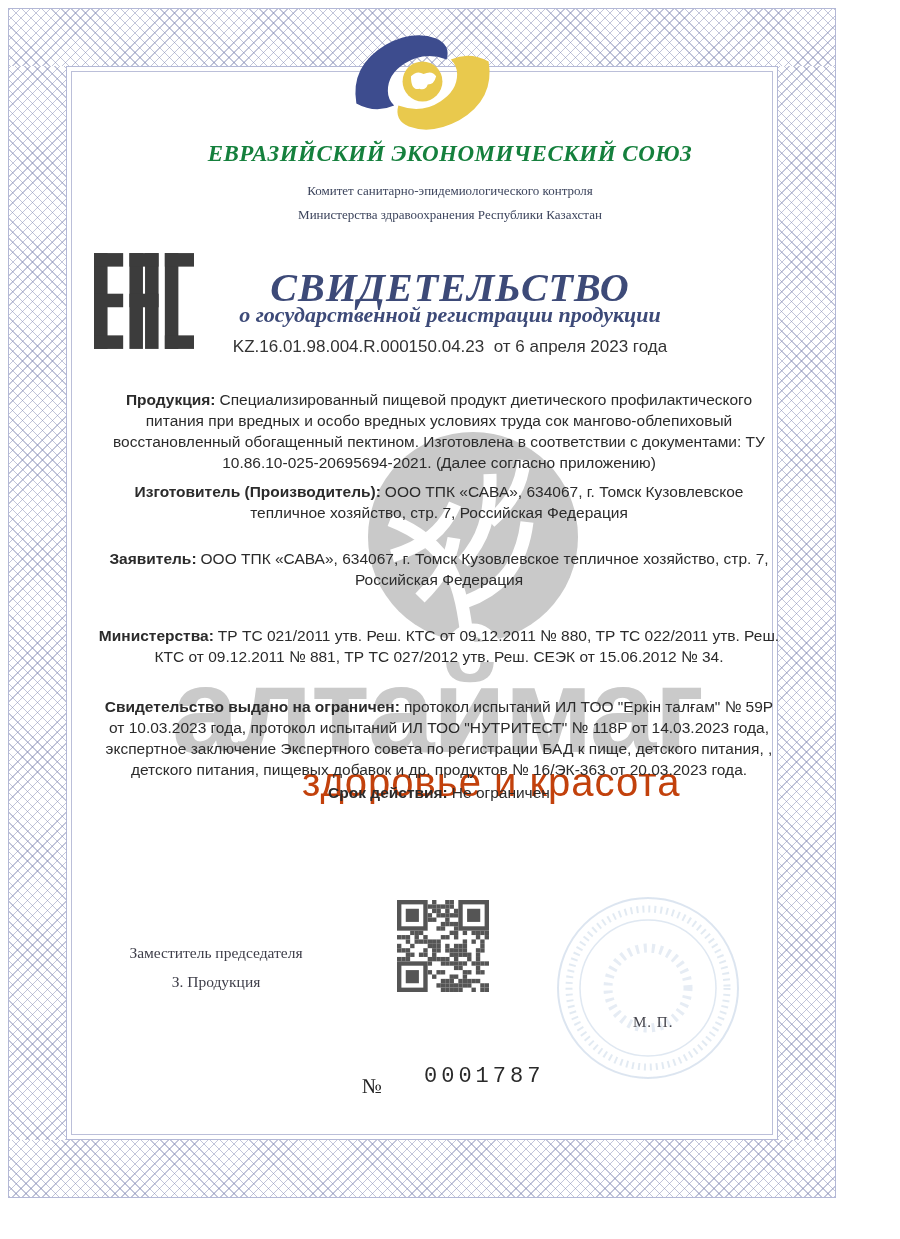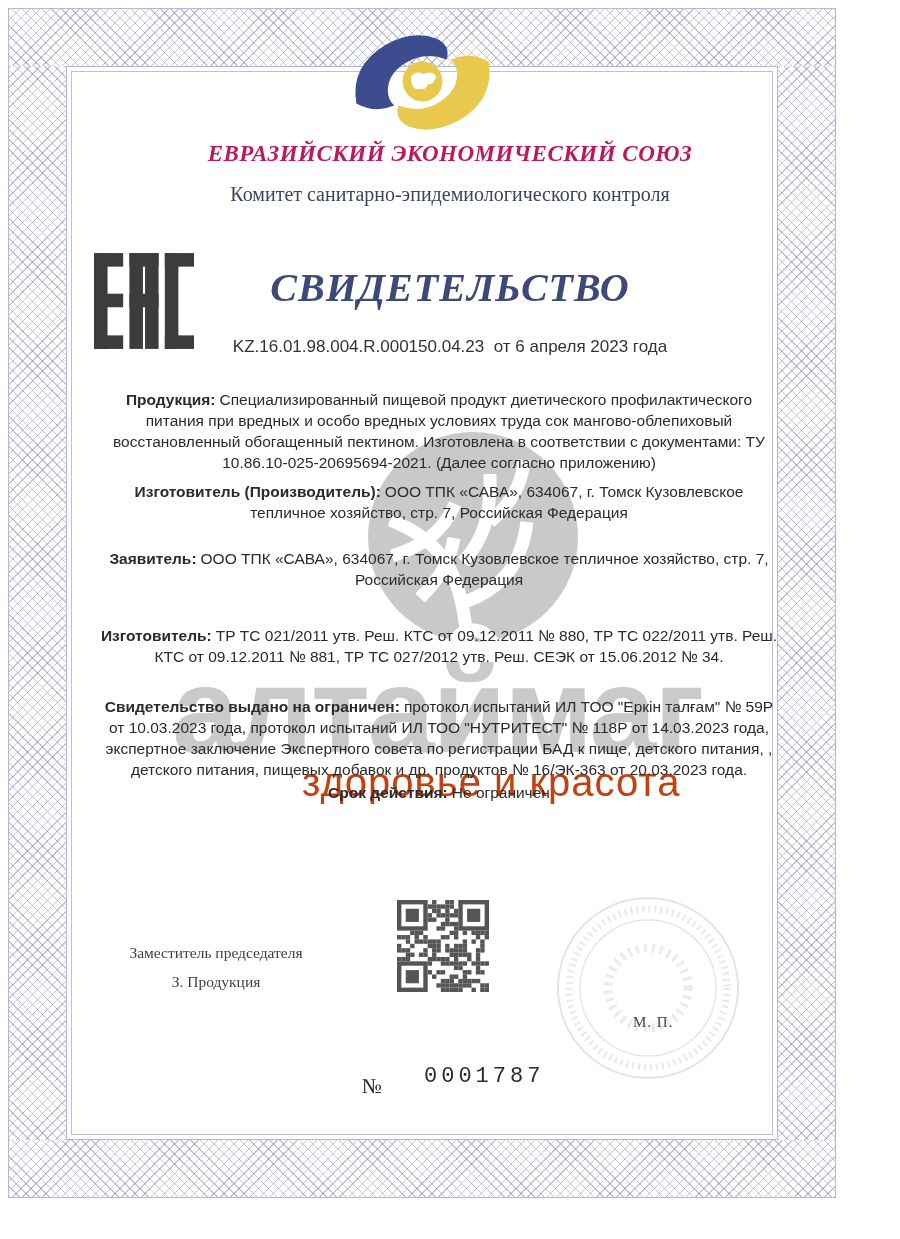--- a/index.html
+++ b/index.html
@@ -23,22 +23,22 @@
   
   .wm{position:absolute;z-index:2;}
   .wm-brand{left:172px;top:650px;font-size:120px;font-weight:bold;color:#cacaca;
             letter-spacing:-2px;line-height:1;}
   .wm-tagline{left:302px;top:760px;font-size:40px;color:#c2410c;letter-spacing:1px;}
   
   .content{position:absolute;inset:0;z-index:3;}
   .abs{position:absolute;}
   .center-line{left:120px;width:660px;text-align:center;}
   .union-title{top:141px;font-family:"Liberation Serif",serif;font-style:italic;
-               font-weight:bold;font-size:23px;color:#be185d;letter-spacing:.5px;}
-  .committee{font-family:"Liberation Serif",serif;font-size:20px;color:#3c445c;}
+               font-weight:bold;font-size:23px;color:#15803d;letter-spacing:.5px;}
+  .committee{font-family:"Liberation Serif",serif;font-size:13px;color:#3c445c;}
   .doc-title{top:264px;left:150px;width:600px;text-align:center;
              font-family:"Liberation Serif",serif;font-style:italic;font-weight:bold;
              font-size:40px;color:#3d4a78;letter-spacing:1px;}
   .doc-subtitle{top:302px;left:150px;width:600px;text-align:center;
              font-family:"Liberation Serif",serif;font-style:italic;font-weight:bold;
              font-size:22px;color:#3d4a78;}
   .reg-line{top:337px;left:150px;width:600px;text-align:center;
             font-size:17px;color:#333;}
   .field{left:95px;width:688px;font-size:15.5px;line-height:21px;color:#2b2b2b;margin:0;text-align:center;}
   .field b{margin-right:4px;}
@@ -93,51 +93,53 @@
 
     <svg class="abs" style="left:340px;top:30px;" width="165" height="105" viewBox="0 0 150 100">
       <path d="M12,70 Q6,34 40,14 Q66,0 88,8 Q102,14 98,28 Q76,20 58,32 Q42,42 42,58 Q42,66 48,72 Q30,80 12,70 Z" fill="#3d4c8e"></path>
       <path d="M138,30 Q144,66 110,86 Q84,100 62,92 Q48,86 52,72 Q74,80 92,68 Q108,58 108,42 Q108,34 102,28 Q120,20 138,30 Z" fill="#e9c94d"></path>
       <circle cx="75" cy="49" r="19" fill="#e9c94d"></circle>
       <path d="M64,44 q6,-6 12,-2 q8,-4 12,2 q-2,8 -8,8 q-2,6 -8,4 q-8,2 -8,-12 Z" fill="#ffffff"></path>
     </svg>
 
     <div class="abs center-line union-title">ЕВРАЗИЙСКИЙ ЭКОНОМИЧЕСКИЙ СОЮЗ</div>
     <div class="abs center-line committee" style="top:183px">Комитет санитарно-эпидемиологического контроля</div>
+    <div class="abs center-line committee" style="top:207px">Министерства здравоохранения Республики Казахстан</div>
 
     <svg class="abs" style="left:94px;top:253px;" width="100" height="96" viewBox="0 0 96 92">
       <g fill="#3c3c3c">
         <rect x="0" y="0" width="13" height="92"></rect>
           <rect x="0" y="0" width="28" height="13"></rect>
         <rect x="0" y="39" width="28" height="13"></rect>
           <rect x="0" y="79" width="28" height="13"></rect>
         <rect x="34" y="0" width="13" height="92"></rect>
           <rect x="49" y="0" width="13" height="92"></rect>
         <rect x="34" y="0" width="28" height="13"></rect>
           <rect x="34" y="39" width="28" height="13"></rect>
         <rect x="68" y="0" width="13" height="92"></rect>
           <rect x="68" y="0" width="28" height="13"></rect>
         <rect x="68" y="79" width="28" height="13"></rect>
       </g>
     </svg>
 
     <div class="abs doc-title">СВИДЕТЕЛЬСТВО</div>
+    <div class="abs doc-subtitle">о государственной регистрации продукции</div>
     <div class="abs reg-line">KZ.16.01.98.004.R.000150.04.23&nbsp;&nbsp;от 6 апреля 2023 года</div>
 
     <p class="abs field" style="top:389px">
       <b>Продукция:</b><span>Специализированный пищевой продукт диетического профилактического питания при вредных и особо вредных условиях труда сок мангово-облепиховый восстановленный обогащенный пектином. Изготовлена в соответствии с документами: ТУ 10.86.10-025-20695694-2021. (Далее согласно приложению)</span>
     </p>
     <p class="abs field" style="top:481px">
       <b>Изготовитель (Производитель):</b><span>ООО ТПК «САВА», 634067, г. Томск Кузовлевское тепличное хозяйство, стр. 7, Российская Федерация</span>
     </p>
     <p class="abs field" style="top:548px">
       <b>Заявитель:</b><span>ООО ТПК «САВА», 634067, г. Томск Кузовлевское тепличное хозяйство, стр. 7, Российская Федерация</span>
     </p>
     <p class="abs field" style="top:625px">
-      <b>Изготовитель:</b><span>ТР ТС 021/2011 утв. Реш. КТС от 09.12.2011 № 880, ТР ТС 022/2011 утв. Реш. КТС от 09.12.2011 № 881, ТР ТС 027/2012 утв. Реш. СЕЭК от 15.06.2012 № 34.</span>
+      <b>Министерства:</b><span>ТР ТС 021/2011 утв. Реш. КТС от 09.12.2011 № 880, ТР ТС 022/2011 утв. Реш. КТС от 09.12.2011 № 881, ТР ТС 027/2012 утв. Реш. СЕЭК от 15.06.2012 № 34.</span>
     </p>
     <p class="abs field" style="top:696px">
       <b>Свидетельство выдано на ограничен:</b><span>протокол испытаний ИЛ ТОО "Еркін талғам" № 59Р от 10.03.2023 года, протокол испытаний ИЛ ТОО "НУТРИТЕСТ" № 118Р от 14.03.2023 года, экспертное заключение Экспертного совета по регистрации БАД к пище, детского питания, , детского питания, пищевых добавок и др. продуктов № 16/ЭК-363 от 20.03.2023 года.</span>
     </p>
     <p class="abs field" style="top:782px">
       <b>Срок действия:</b><span>Не ограничен</span>
     </p>
 
     <div class="abs" style="left:397px;top:900px;width:92px;height:92px;"><svg width="92" height="92">
           <rect x="35.05" y="0.00" width="4.38" height="4.38" fill="#555"></rect>

